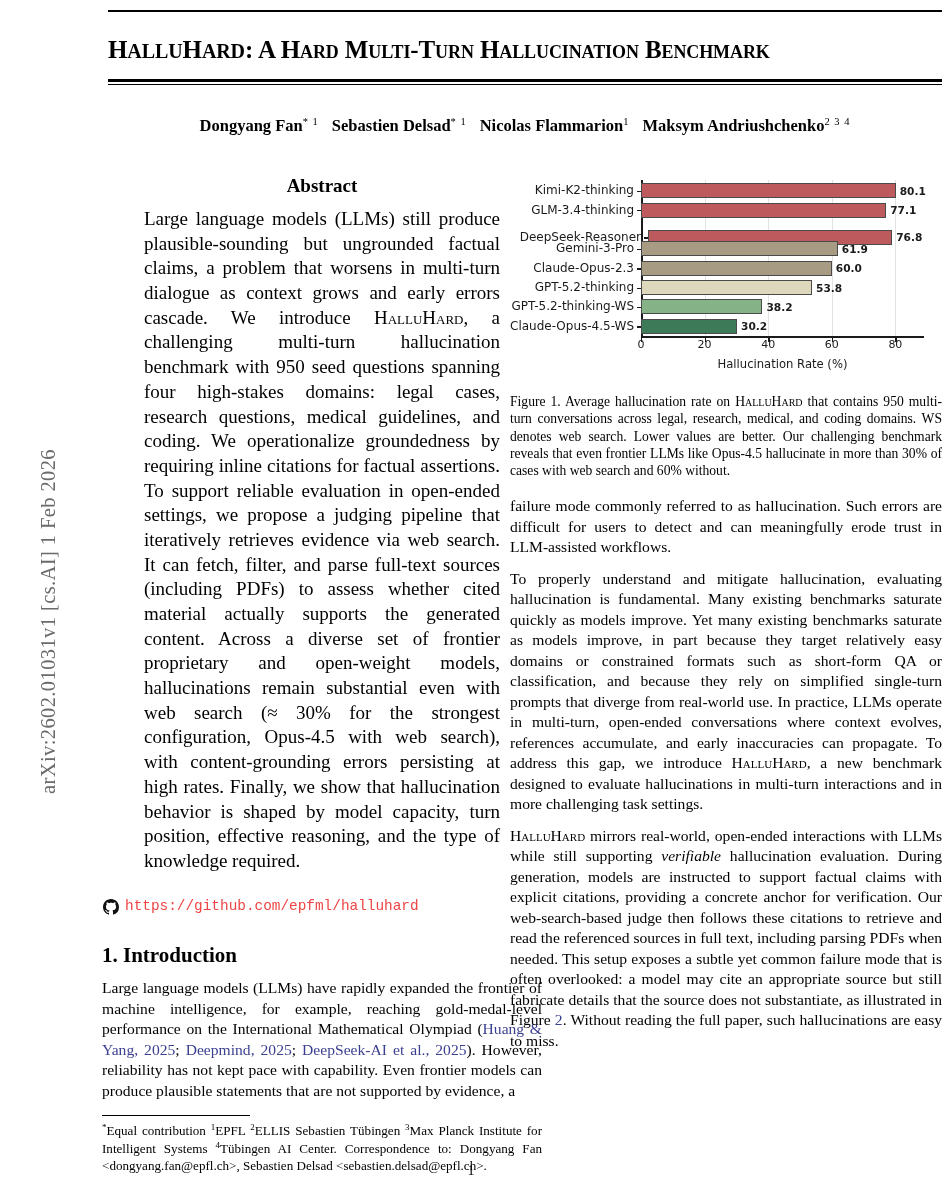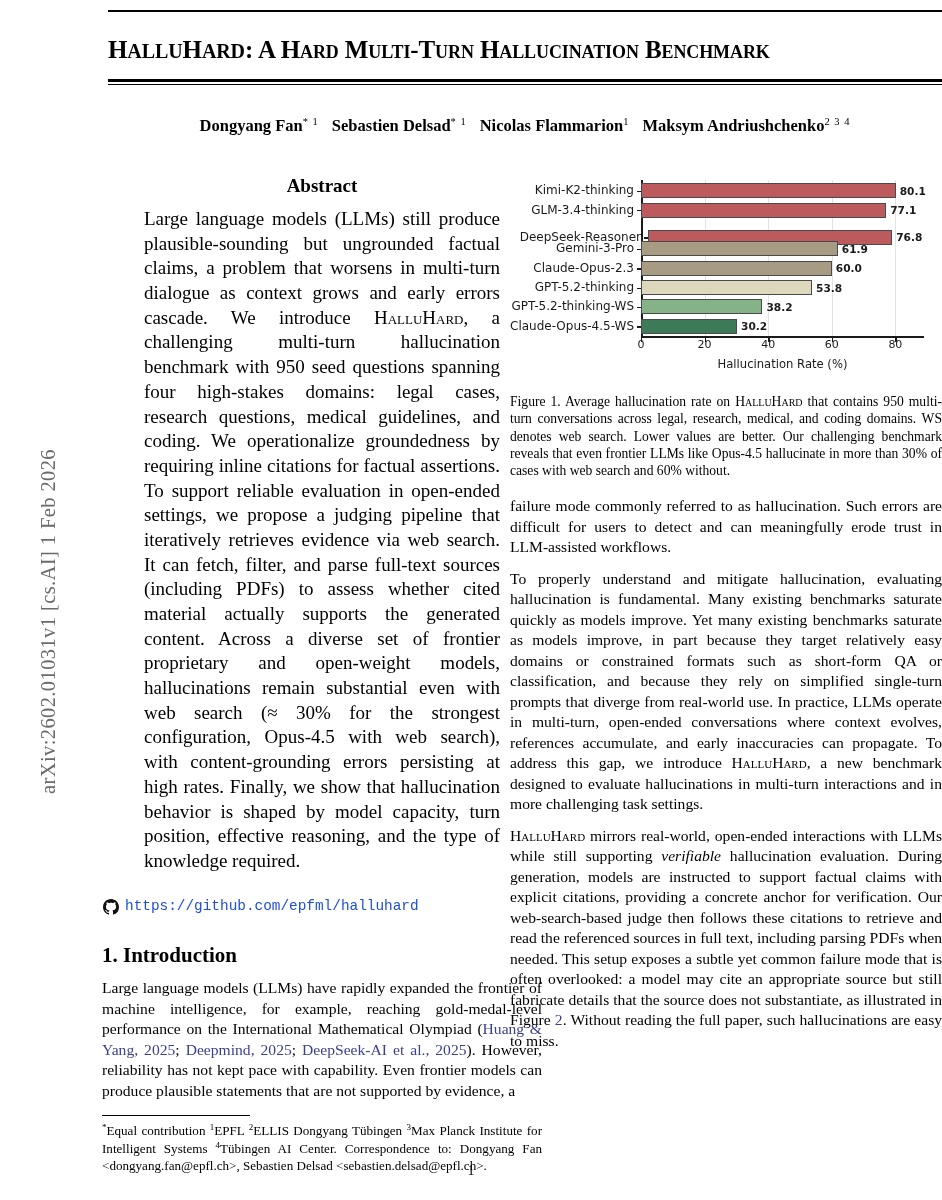--- a/index.html
+++ b/index.html
@@ -147,21 +147,21 @@
   }
   .link-icon {
     width: 17px;
     height: 17px;
     flex: 0 0 17px;
     display: inline-flex;
     align-items: center;
     justify-content: center;
     color: #111;
   }
-  .link-text { color:#1d4ed8; }
+  .link-text { color:#ef4444; }
 
   
   .sec-head {
     font-size: 21px;
     font-weight: bold;
     margin: 26px 0 10px 0;
   }
   .body-text {
     font-size: 15.6px;
     line-height: 1.315;
@@ -337,21 +337,21 @@
         </span>
         <span class="link-text">https://github.com/epfml/halluhard</span>
       </div>
     </div>
 
     <div class="sec-head">1. Introduction</div>
     <div class="body-text"><span>Large language models (LLMs) have rapidly expanded the frontier of machine intelligence, for example, reaching gold-medal-level performance on the International Mathematical Olympiad (</span><span class="cite">Huang &amp; Yang, 2025</span><span>; </span><span class="cite">Deepmind, 2025</span><span>; </span><span class="cite">DeepSeek-AI et al., 2025</span><span>). However, reliability has not kept pace with capability. Even frontier models can produce plausible statements that are not supported by evidence, a</span></div>
 
     <div class="footnote-rule"></div>
     <div class="footnote">
-      <sup>*</sup><span>Equal contribution </span><sup>1</sup><span>EPFL </span><sup>2</sup><span>ELLIS Dongyang Tübingen </span><sup>3</sup><span>Max Planck Institute for Intelligent Systems </span><sup>4</sup><span>Tübingen AI Center. Correspondence to: Dongyang Fan &lt;dongyang.fan@epfl.ch&gt;, Sebastien Delsad &lt;sebastien.delsad@epfl.ch&gt;.</span>
+      <sup>*</sup><span>Equal contribution </span><sup>1</sup><span>EPFL </span><sup>2</sup><span>ELLIS Sebastien Tübingen </span><sup>3</sup><span>Max Planck Institute for Intelligent Systems </span><sup>4</sup><span>Tübingen AI Center. Correspondence to: Dongyang Fan &lt;dongyang.fan@epfl.ch&gt;, Sebastien Delsad &lt;sebastien.delsad@epfl.ch&gt;.</span>
     </div>
   </div>
 
   <div class="col-right">
 
     <div class="figure">
       <div class="chart">
         <div class="chart-inner" id="chart-inner">
           <div class="axis-v"></div>
           <div class="axis-h"></div>

